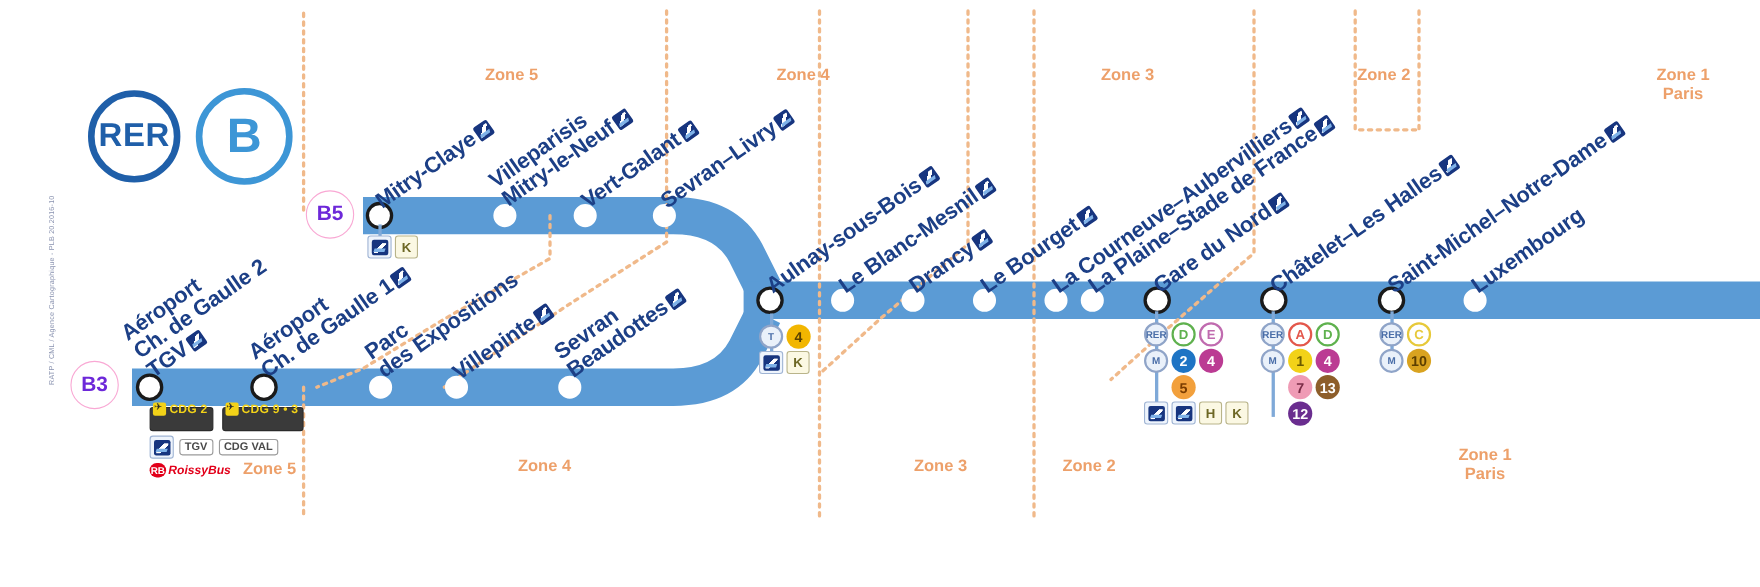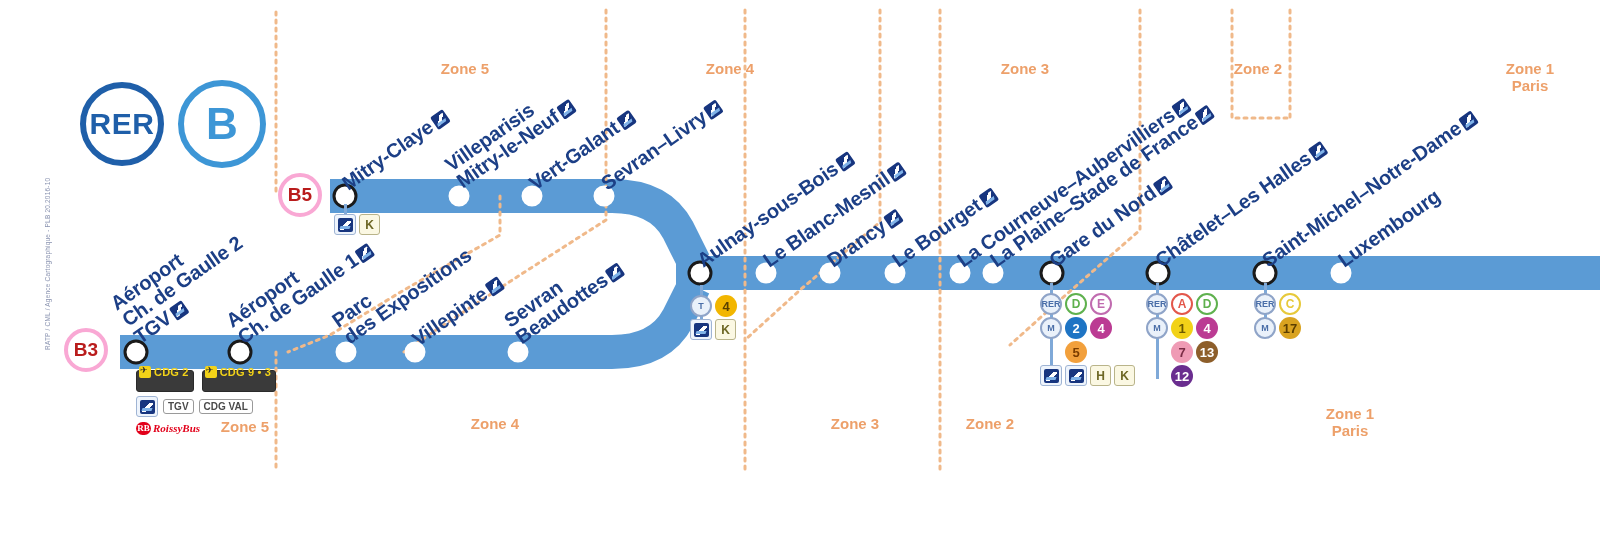--- a/index.html
+++ b/index.html
@@ -49,24 +49,24 @@
     width: 88px; height: 88px;
     border: 6px solid #3d96d6;
     color: #3d96d6;
     font-size: 44px;
   }
 
   
   .branch-code {
     position: absolute;
     width: 44px; height: 44px;
-    border: 4px solid #f9a8d4;
+    border: 1px solid #f9a8d4;
     border-radius: 50%;
     display: flex; align-items: center; justify-content: center;
-    color: #b91c1c;
+    color: #6d28d9;
     font-weight: bold;
     font-size: 19px;
     background: #fff;
   }
   .branch-b5 { left: 278px; top: 173px; }
   .branch-b3 { left: 64px;  top: 328px; }
 
   
   .line-svg { position: absolute; left: 0; top: 0; }
 
@@ -219,21 +219,21 @@
     display: inline-flex; align-items: center; justify-content: center;
     border: 1.2px solid #9a9a9a;
     border-radius: 3px;
     background: #ffffff;
     color: #4a4a4a;
     font-size: 10px; font-weight: bold;
     padding: 1px 4px;
     height: 15px;
   }
   .roissy {
-    display: inline-flex; align-items: center; gap: 2px; font-family: Liberation Serif, serif;
+    display: inline-flex; align-items: center; gap: 2px;
   }
   .roissy .rb-dot {
     width: 15px; height: 13px;
     background: #e2001a;
     border-radius: 7px;
     color: #fff; font-size: 9px; font-weight: bold;
     display: flex; align-items: center; justify-content: center;
   }
   .roissy .rb-txt {
     color: #e2001a;
@@ -450,21 +450,21 @@
         </div>
       </div>
       <div class="conn-connector" style="left: 1264px; top: 283px; height: 48px;"></div>
       <div class="conn-stack" style="left: 1254px; top: 293px;">
         <div class="conn-row">
           <span class="mode-ico">RER</span>
           <span class="line-dot outline" style="color: rgb(231, 201, 58);">C</span>
         </div>
         <div class="conn-row">
           <span class="mode-ico">M</span>
-          <span class="line-dot" style="background: rgb(217, 163, 32); color: rgb(92, 63, 0);">17</span>
+          <span class="line-dot" style="background: rgb(217, 163, 32); color: rgb(92, 63, 0);">10</span>
         </div>
       </div>
     </div>
 
   <div style="position:absolute; left:136px; top:370px;">
     <div style="display:flex; gap:8px;">
       <span class="cdg-badge">
         <span class="plane"></span>
         <span class="txt">CDG 2</span>
       </span>

